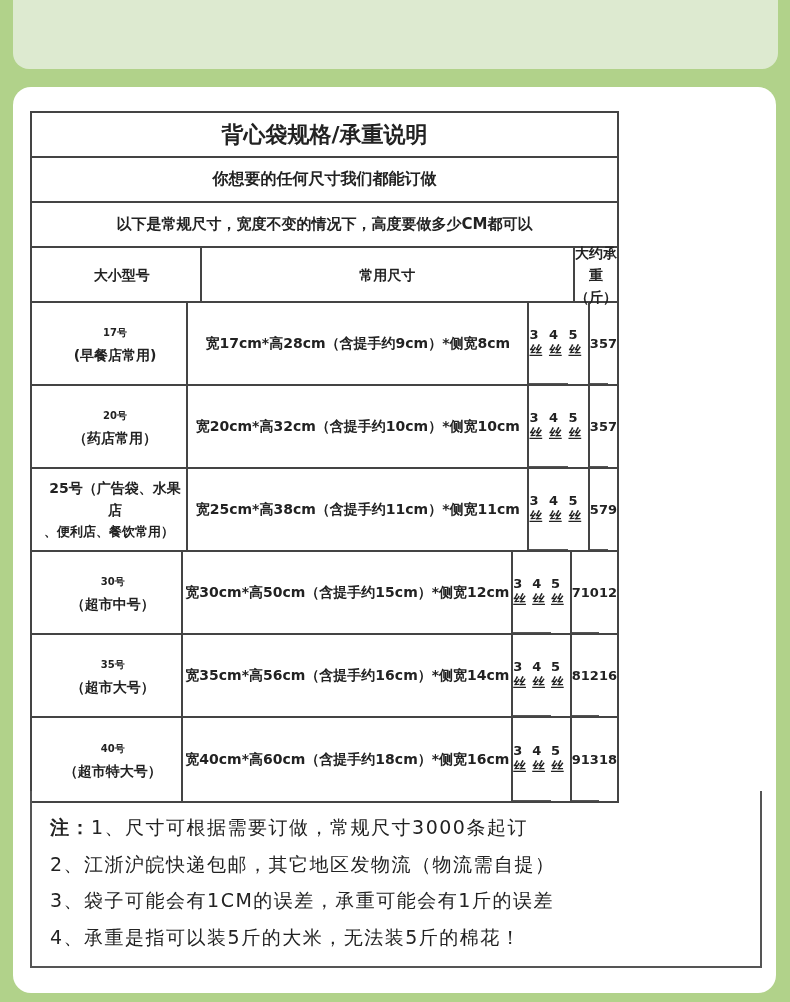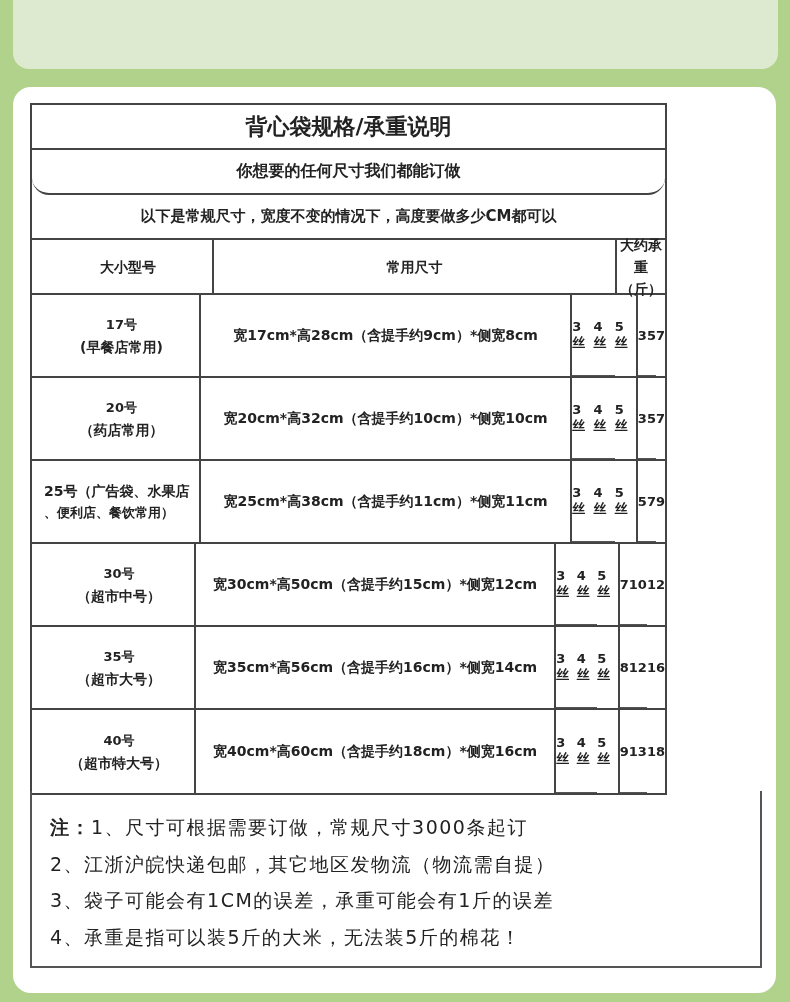--- a/index.html
+++ b/index.html
@@ -1,34 +1,34 @@
 <!DOCTYPE html>
 <html><head>
 <meta charset="utf-8">
 <style>
   html,body{margin:0;padding:0;}
   body{width:790px;height:1002px;background:#b1d28a;position:relative;overflow:hidden;font-family:"DejaVu Sans","Liberation Sans",sans-serif;color:#222;}
   .top-panel{position:absolute;left:13px;top:0;width:765px;height:69px;background:#ddead0;border-radius:0 0 16px 16px;}
   .card{position:absolute;left:13px;top:87px;width:763px;height:906px;background:#fff;border-radius:18px;}
-  .tbl{position:absolute;left:30px;top:103px;width:637px;border:2px solid #444;box-sizing:border-box;}
+  .tbl{position:absolute;left:30px;top:111px;width:589px;border:2px solid #444;box-sizing:border-box;}
   .row{border-bottom:2px solid #444;box-sizing:border-box;display:flex;align-items:center;justify-content:center;font-weight:bold;}
   .r-title{height:45px;font-size:22px;color:#222;}
-  .r-sub{height:45px;font-size:16px;border-radius:17px;}
+  .r-sub{height:45px;font-size:16px;}
   .r-note{height:45px;font-size:15px;}
   .r-head{height:55px;display:flex;font-size:14px;align-items:stretch;}
   .c1{width:170px;border-right:2px solid #444;box-sizing:border-box;display:flex;align-items:center;justify-content:center;flex-direction:column;text-align:center;margin-left:12px;}
   .c2{width:403px;border-right:2px solid #444;box-sizing:border-box;display:flex;align-items:center;justify-content:center;font-size:14px;}
   .c3{width:71px;border-right:2px solid #444;box-sizing:border-box;}
   .c4{flex:1;}
   .hcell{display:flex;align-items:center;justify-content:center;text-align:center;flex-direction:column;line-height:22px;}
   .group{height:83px;display:flex;align-items:stretch;border-bottom:2px solid #444;box-sizing:border-box;font-weight:bold;}
   .sub-col{display:flex;flex-direction:row;}
   .sub-cell{flex:1;display:flex;align-items:center;justify-content:center;font-size:13px;border-bottom:1px solid #555;}
   .sub-cell:last-child{border-bottom:none;}
-  .size-name{font-size:13px;line-height:22px;}
+  .size-name{font-size:10px;line-height:22px;}
   .size-desc{font-size:14px;line-height:22px;}
   .size-name-small{font-size:14px;line-height:22px;}
   .notes{position:absolute;left:30px;top:791px;width:732px;height:177px;border:2px solid #555;border-top:none;box-sizing:border-box;padding:18px 0 0 18px;font-size:19px;line-height:36.5px;letter-spacing:1.5px;color:#222;}
   .notes b{font-weight:bold;}
 </style>
 </head>
 <body>
 
 <div class="top-panel"></div>
 <div class="card"></div>

